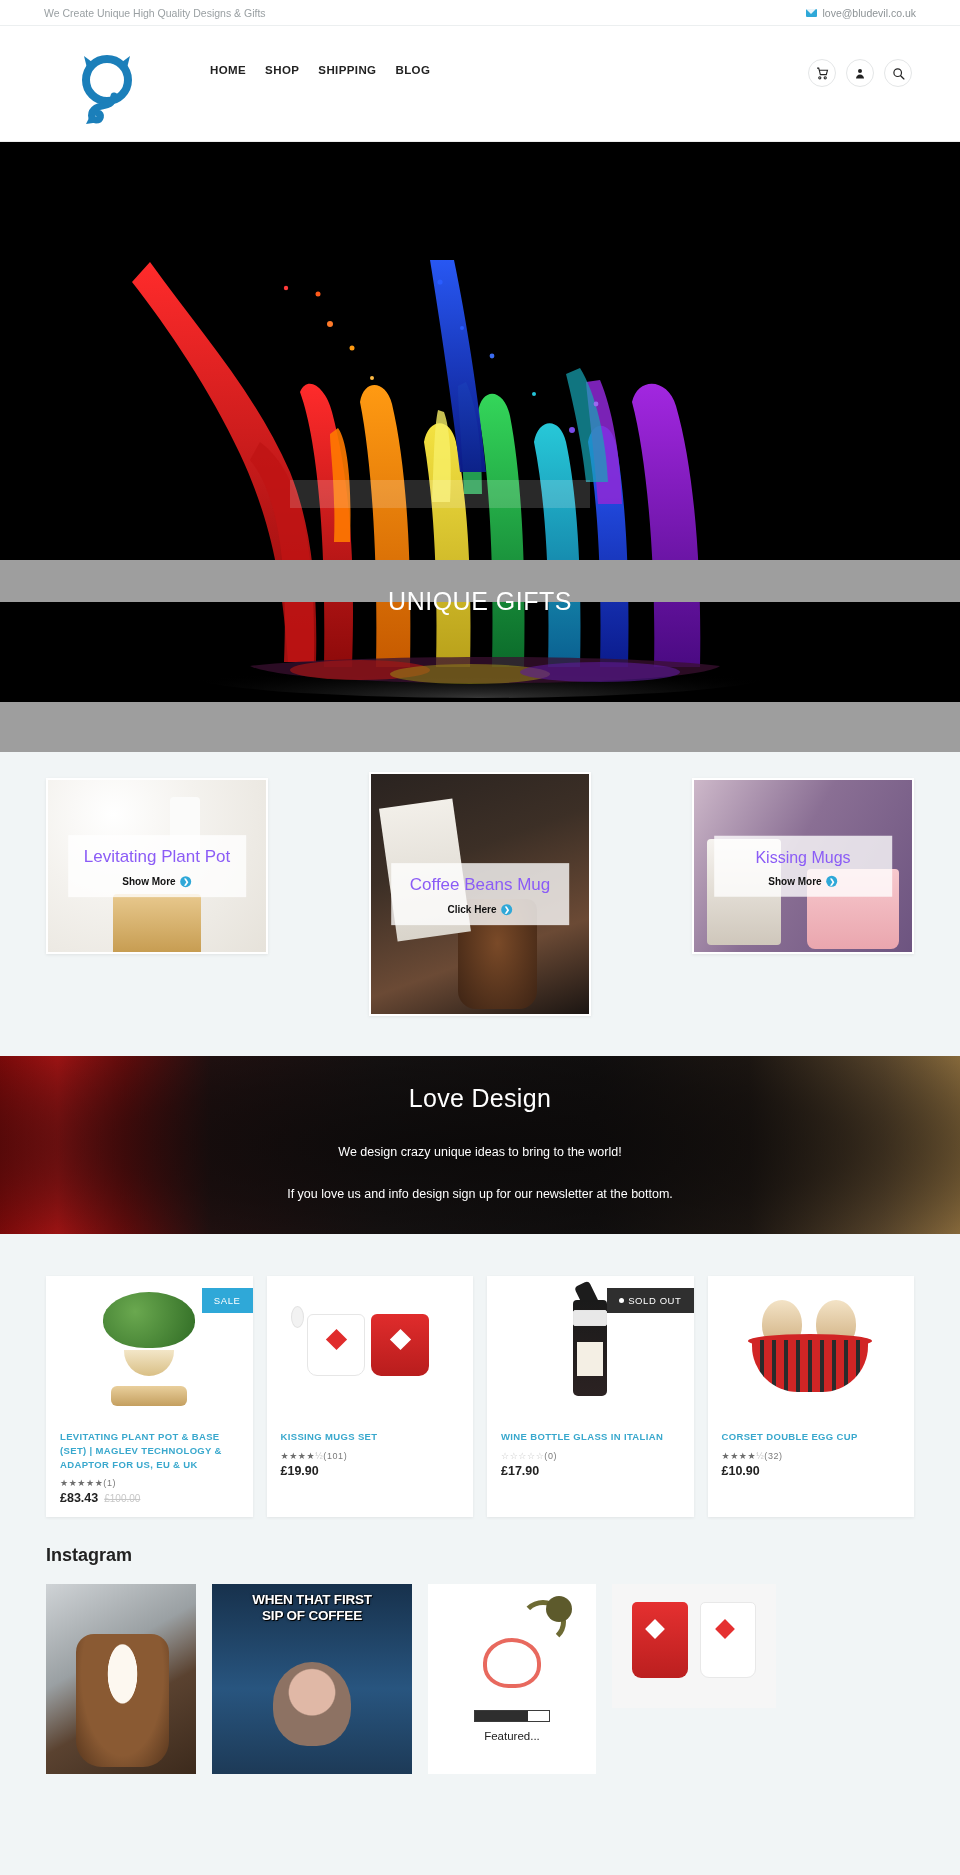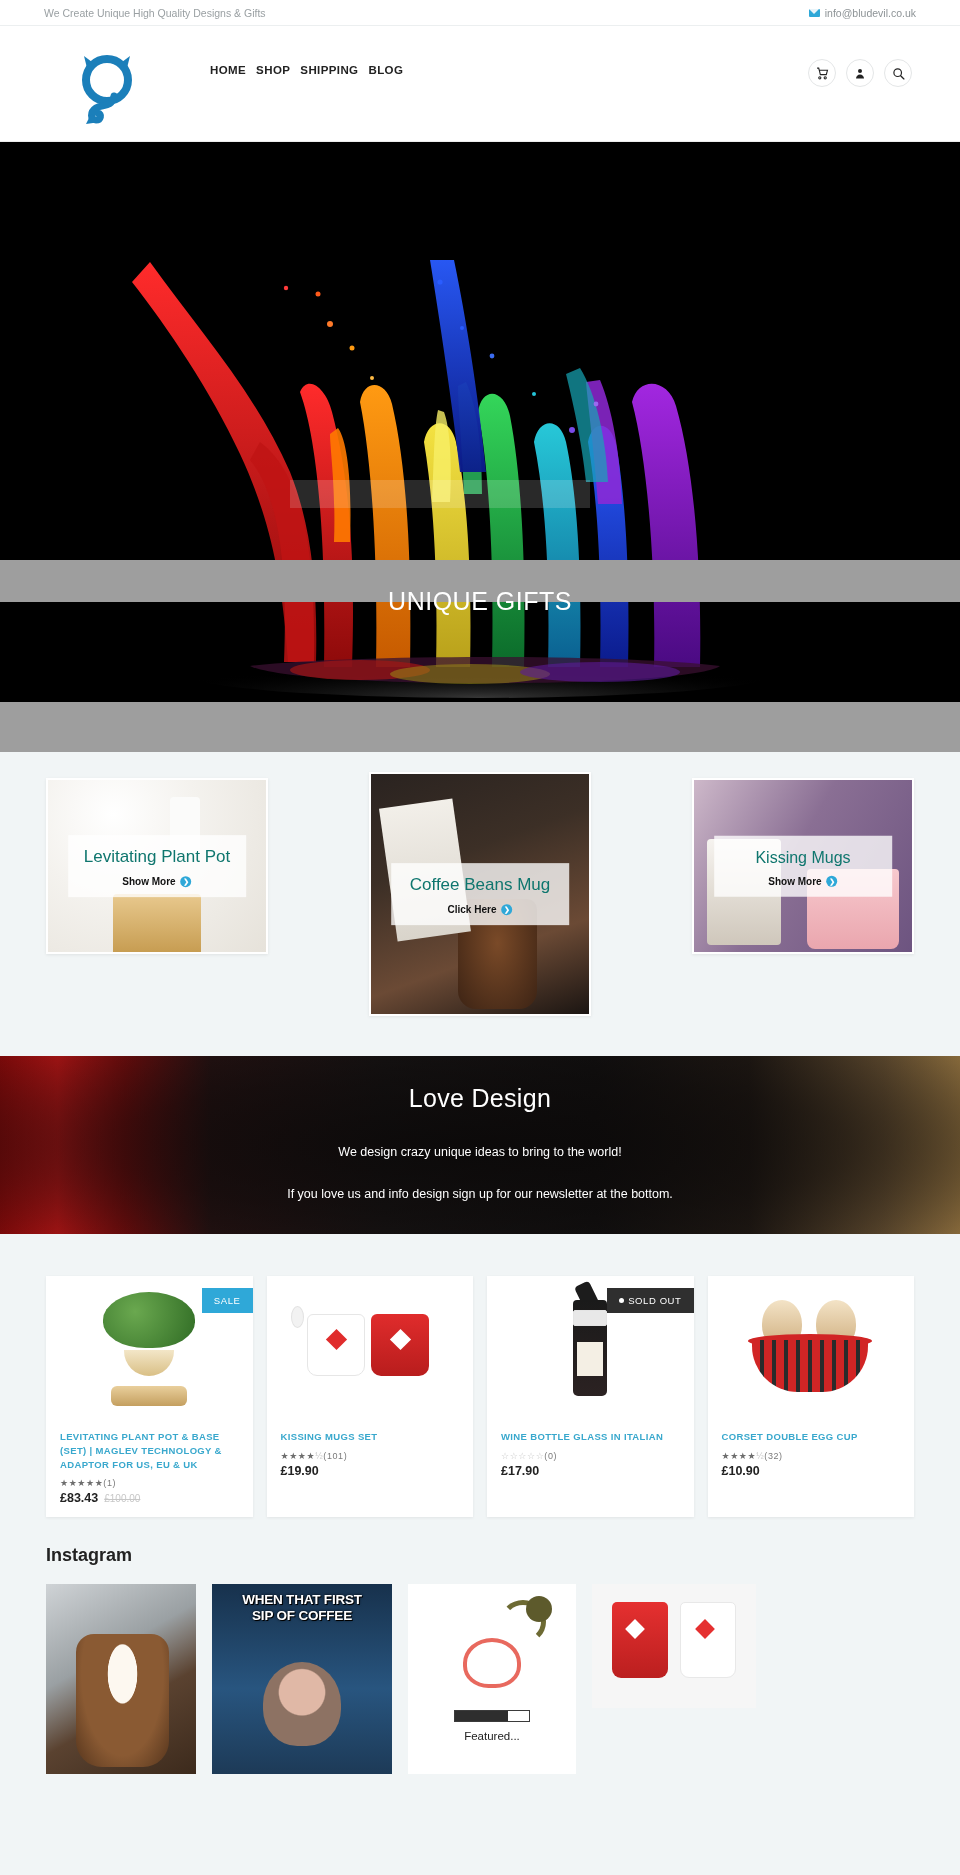--- a/index.html
+++ b/index.html
@@ -46,21 +46,21 @@
     border-bottom: 1px solid #ececec;
   }
   .logo-wrap {
     position: absolute;
     left: 74px; top: 26px;
     width: 66px; height: 72px;
   }
   .nav {
     position: absolute;
     left: 210px; top: 38px;
-    display: flex; gap: 10px;
+    display: flex; gap: 19px;
     font-size: 11.5px;
     font-weight: 700;
     letter-spacing: .4px;
   }
   .nav a { color: #222; text-decoration: none; }
   .icons {
     position: absolute;
     right: 48px; top: 33px;
     display: flex; gap: 10px;
   }
@@ -118,21 +118,21 @@
     position: absolute;
     left: 50%; top: 50%;
     transform: translate(-50%,-50%);
     background: rgba(255,255,255,.78);
     width: 80%;
     text-align: center;
     padding: 12px 6px 10px 6px;
   }
   .gift .overlay h3 {
     font-weight: 400;
-    color: #0f766e;
+    color: #8b5cf6;
     line-height: 1.22;
   }
   .gift .cta {
     margin-top: 8px;
     font-size: 10px;
     font-weight: 700;
     color: #111;
     display: flex; align-items: center; justify-content: center; gap: 5px;
   }
   .cta .arrow {
@@ -307,21 +307,21 @@
   
   .insta { background:#f1f5f6; padding: 28px 46px 40px 46px; }
   .insta h2 { font-size: 18px; font-weight: 700; color:#222; }
   .igrid { display:flex; gap: 16px; margin-top: 18px; align-items: flex-start; }
   .icard { position: relative; overflow: hidden; background:#fff; }
   .ig1 { width: 150px; height: 190px;
     background: linear-gradient(150deg,#cfd3d6 0%,#9aa0a3 38%,#5a4230 62%,#3c2a1c 100%); }
   .ig1::after{ content:""; position:absolute; left:20%; top:26%; width:62%; height:70%;
     background: radial-gradient(ellipse at 50% 30%, #fdf8f0 0 22%, #8a5a33 23% 62%, #54341c 100%);
     border-radius: 18px 18px 26px 26px; }
-  .ig2 { width: 180px; height: 190px;
+  .ig2 { width: 200px; height: 190px;
     background: linear-gradient(#17314c,#28557f 55%,#1d3a57 100%); }
   .ig2 .cap {
     position:absolute; left:0; right:0; top:8px; text-align:center;
     color:#fff; font-weight:700; font-size:13.5px; line-height:1.15;
     text-shadow: 0 0 3px #000, 1px 1px 0 #000;
     letter-spacing:-.2px;
   }
   .ig2 .monkey { position:absolute; left:50%; top:78px; transform:translateX(-50%);
     width:78px; height:84px; border-radius:50% 50% 44% 44%;
     background: radial-gradient(circle at 50% 36%, #e0b8a6 0 34%, #8d7263 36% 100%); }
@@ -346,21 +346,21 @@
   .ig4 .hr { position:absolute; left:36px; top:38px; width:14px; height:14px; background:#fff; transform:rotate(45deg); }
   .ig4 .hw { position:absolute; left:106px; top:38px; width:14px; height:14px; background:#e53030; transform:rotate(45deg); }
 </style>
 </head>
 <body>
 
 <div class="topbar">
   <span>We Create Unique High Quality Designs &amp; Gifts</span>
   <span class="right">
     <span class="env-icon"></span>
-    <a href="#">info@bludevil.co.uk</a>
+    <a href="#">love@bludevil.co.uk</a>
   </span>
 </div>
 
 <div class="header">
   <a href="#" class="logo-wrap">
     <svg width="66" height="72" viewBox="0 0 66 72">
       <path d="M10 4 L14 20 L22 13 Z" fill="#1b7fba"></path>
       <path d="M56 4 L52 20 L44 13 Z" fill="#1b7fba"></path>
       <circle cx="33" cy="28" r="21" fill="none" stroke="#1b7fba" stroke-width="8"></circle>
       <path d="M40 44 C38 56, 28 52, 22 56 C16 60, 16 68, 22 68 C27 68, 28 62, 24 61" fill="none" stroke="#1b7fba" stroke-width="7" stroke-linecap="round"></path>

